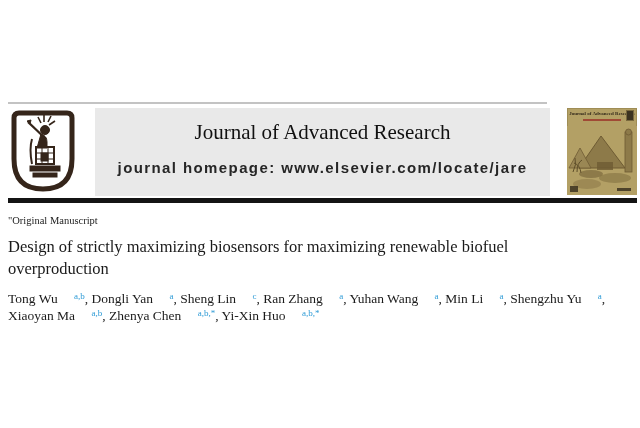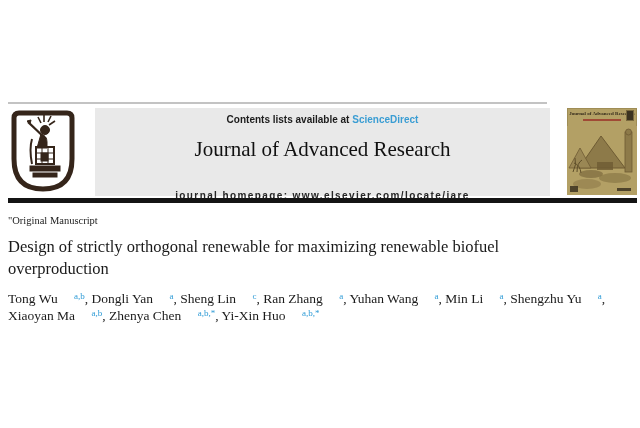--- a/index.html
+++ b/index.html
@@ -11,22 +11,22 @@
   
   .emblem{position:absolute;left:8px;top:109px;width:70px;height:84px;}
 
   
   .panel{position:absolute;left:95px;top:108px;width:455px;height:88px;background:#e9e9e9;
          text-align:center;}
   .contents-line{margin-top:6px;font-family:"Liberation Sans","DejaVu Sans",sans-serif;
                  font-size:10px;font-weight:600;color:#1c1c1c;}
   .sd-link{color:#3a9dd3;text-decoration:none;cursor:pointer;}
   .journal-title{margin-top:12px;font-size:21px;color:#111;}
-  .homepage-line{margin-top:28px;font-family:"Liberation Sans","DejaVu Sans",sans-serif;
-                 font-size:10px;font-weight:700;letter-spacing:1.4px;color:#262626;cursor:pointer;}
+  .homepage-line{margin-top:14px;font-family:"Liberation Sans","DejaVu Sans",sans-serif;
+                 font-size:15px;font-weight:700;letter-spacing:1.4px;color:#262626;cursor:pointer;}
 
   
   .cover{position:absolute;left:567px;top:108px;width:70px;height:87px;background:#b3a065;
          overflow:hidden;box-shadow:0 0 0 1px #9f8d55 inset;}
   .cover-head{position:relative;padding-top:3px;height:17px;text-align:center;}
   .cover-title{font-size:5px;line-height:6px;font-weight:700;color:#33291a;
                font-family:"Liberation Serif",serif;}
   .cover-subline{width:38px;height:2px;margin:2px auto 0;background:#a04a35;}
   .cover-emblem{position:absolute;top:2px;right:3px;width:8px;height:11px;background:#3c3320;
                 box-shadow:0 0 0 1px #7a6a3e inset;}
@@ -63,23 +63,20 @@
         <path d="M28 44 h18 M28 50 h18 M34 38 v17 M40 38 v17" stroke-width="1" fill="none"></path>
         <rect x="33" y="44" width="7" height="8"></rect>
         <rect x="22" y="57" width="30" height="5"></rect>
         <rect x="25" y="64" width="24" height="4"></rect>
         <path d="M24 30 q-3 10 0 25" stroke-width="2" fill="none"></path>
       </g>
     </svg>
   </div>
 
   <div class="panel">
-    <div class="contents-line">
-      <span>Contents lists available at </span><span class="sd-link">ScienceDirect</span>
-    </div>
     <div class="journal-title">Journal of Advanced Research</div>
     <div class="homepage-line">journal homepage: www.elsevier.com/locate/jare</div>
   </div>
 
   <div class="cover">
     <div class="cover-head">
       <div class="cover-title">Journal of Advanced Research</div>
       <div class="cover-subline"></div>
       <div class="cover-emblem"></div>
     </div>
@@ -96,17 +93,17 @@
       <rect x="30" y="36" width="16" height="8" fill="#6e5b33" opacity="0.8"></rect>
       <rect x="3" y="60" width="8" height="6" fill="#3c3320" opacity="0.85"></rect>
       <rect x="50" y="62" width="14" height="3" fill="#3c3320" opacity="0.85"></rect>
     </svg>
   </div>
 
   <div class="black-rule"></div>
 
   <div class="type-label">"Original Manuscript</div>
 
-  <div class="article-title">Design of strictly orthogonal renewable for maximizing renewable biofuel overproduction</div>
+  <div class="article-title">Design of strictly maximizing biosensors for maximizing renewable biofuel overproduction</div>
 
   <div class="authors"><span>Tong Wu <span class="aff">a,b</span></span>, <span>Dongli Yan <span class="aff">a</span></span>, <span>Sheng Lin <span class="aff">c</span></span>, <span>Ran Zhang <span class="aff">a</span></span>, <span>Yuhan Wang <span class="aff">a</span></span>, <span>Min Li <span class="aff">a</span></span>, <span>Shengzhu Yu <span class="aff">a</span></span>, <span>Xiaoyan Ma <span class="aff">a,b</span></span>, <span>Zhenya Chen <span class="aff">a,b,*</span></span>, <span>Yi-Xin Huo <span class="aff">a,b,*</span></span></div>
 
 </div>
 
 </body></html>

